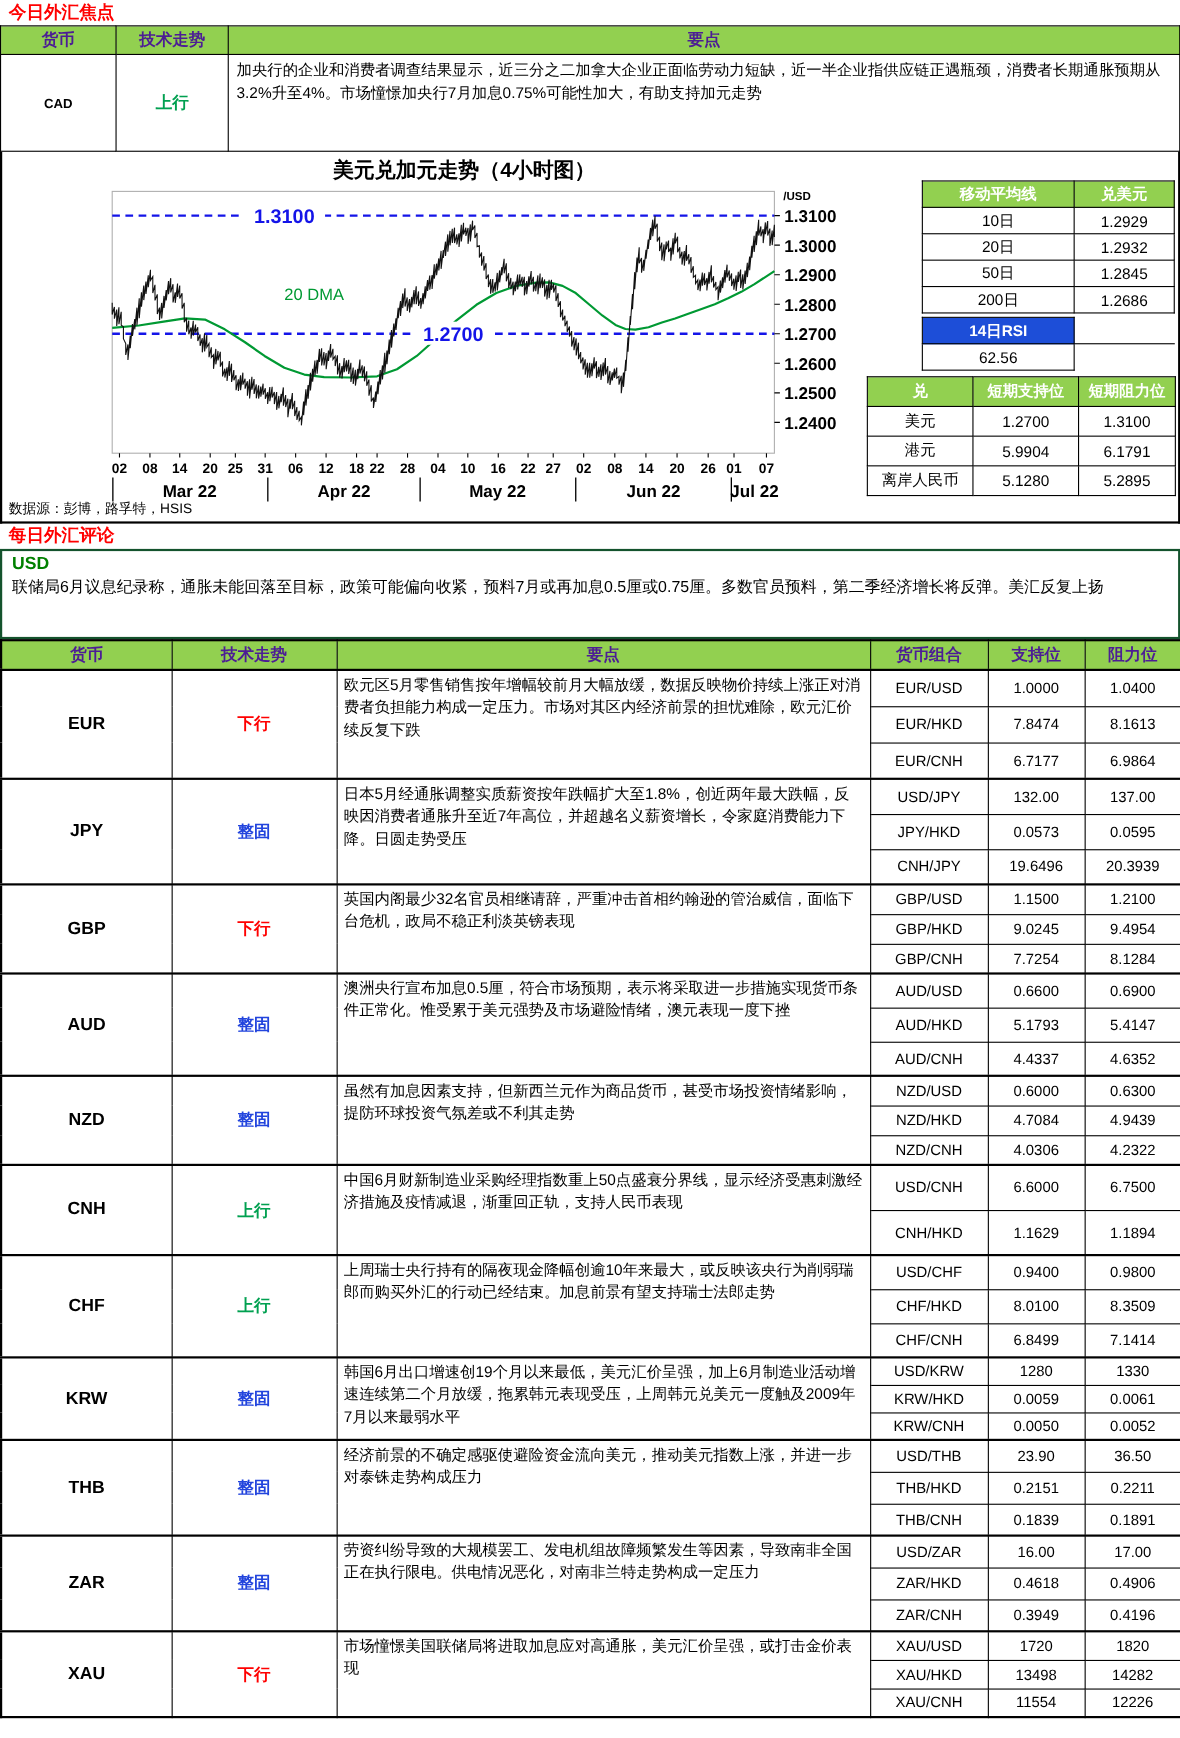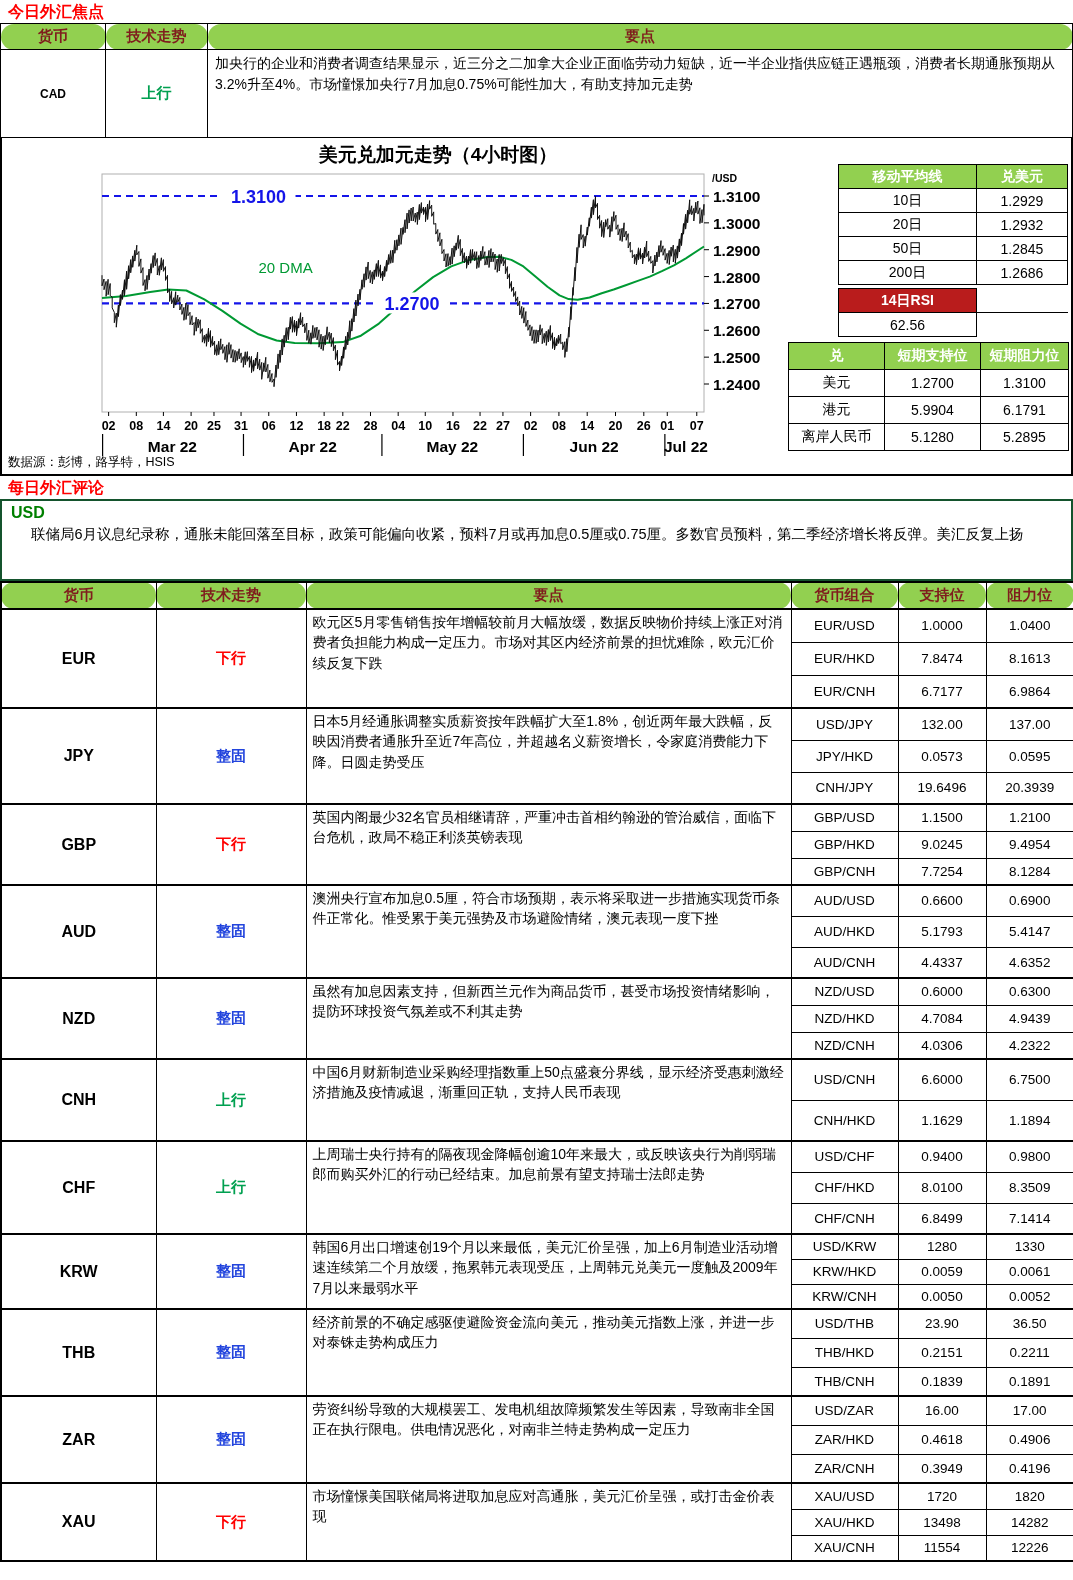--- a/index.html
+++ b/index.html
@@ -7,47 +7,47 @@
   body {
     width:1073px; height:1580px; background:#fff; color:#000;
     font-family:"Liberation Sans","DejaVu Sans",sans-serif;
     -webkit-font-smoothing:antialiased;
   }
   .sec-title { font-size:16px; font-weight:bold; padding:3px 0 2px 8px; line-height:18px; }
 
   
   table.grid { border-collapse:collapse; width:1073px; table-layout:fixed; }
   table.grid th, table.grid td { border:1.5px solid #000; }
-  table.grid th { color:#7f1d1d; font-size:15px; font-weight:bold; padding:3px 2px; text-align:center;border-radius:13px; }
+  table.grid th { color:#4c1d95; font-size:15px; font-weight:bold; padding:3px 2px; text-align:center; }
   #focus-table td.cur   { text-align:center; font-weight:bold; font-size:12px; vertical-align:middle; }
   #focus-table td.trend { text-align:center; font-weight:bold; font-size:15px; vertical-align:middle; }
   #focus-table td.cmt   { font-size:14px; line-height:1.48; padding:3px 7px 3px 7px; vertical-align:top; }
 
   
   .chart-box { position:relative; width:1073px; height:338px; border:2px solid #000; border-top:none; }
-  .chart-title { position:absolute; top:4px; left:76px; width:720px; text-align:center;
+  .chart-title { position:absolute; top:4px; left:60px; width:720px; text-align:center;
                  font-size:19px; font-weight:bold; }
   .chart-svg { position:absolute; left:90px; top:22px; }
   .src-note { position:absolute; left:6px; bottom:3px; font-size:12.5px; }
 
   table.mini { border-collapse:collapse; position:absolute; table-layout:fixed; }
   table.mini th, table.mini td { border:1.5px solid #000; font-size:14px; padding:0 2px; text-align:center; }
   table.mini th { color:#fff; font-weight:bold; }
   #ma-table  { left:836px; top:26px;  width:230px; }
   #ma-table  tr { height:24px; }
   #rsi-table { left:836px; top:150px; width:230px; }
   #rsi-table tr { height:24px; }
   #rsi-table td.blank, #rsi-table th.blank { background:#fff; color:#fff; }
   #sr-table  { left:786px; top:204px; width:281px; }
   #sr-table  tr { height:27px; }
 
   
   .usd-box { width:1073px; border:2px solid #14532d; padding:2px 9px 6px 9px; min-height:82px; }
   .usd-label { font-size:16px; font-weight:bold; line-height:20px; }
-  .usd-text  { font-size:14.5px; line-height:1.62;margin-left:20px; }
+  .usd-text  { font-size:14.5px; line-height:1.62; }
 
   
   #daily-table { border:2px solid #000; }
   #daily-table th { height:27px; }
   #daily-table tbody.group { border-top:2px solid #000; }
   #daily-table td.cur-cell     { text-align:center; font-weight:bold; font-size:16px; vertical-align:middle; }
   #daily-table td.trend-cell   { text-align:center; font-weight:bold; font-size:15px; vertical-align:middle; }
   #daily-table td.comment-cell { font-size:14px; line-height:1.45; padding:2px 6px; vertical-align:top; }
   #daily-table td.pair-name, #daily-table td.pair-val { text-align:center; font-size:13.5px; vertical-align:middle; }
 </style>
@@ -187,21 +187,21 @@
     <tr>
           <td>200日</td>
           <td>1.2686</td>
         </tr>
   </tbody>
     </table>
 
   <table class="mini green-head" id="rsi-table">
     <tbody>
         <tr>
-      <th style="width: 138px; background: #b91c1c;">14日RSI</th>
+      <th style="width: 138px; background: #1d4ed8;">14日RSI</th>
       <th class="blank" style="border-top:none;border-right:none;background:#fff"></th>
     </tr>
     <tr>
       <td>62.56</td>
       <td class="blank" style="border-bottom:none;border-right:none;background:#fff"></td>
     </tr>
   </tbody>
     </table>
 
   <table class="mini green-head" id="sr-table">

